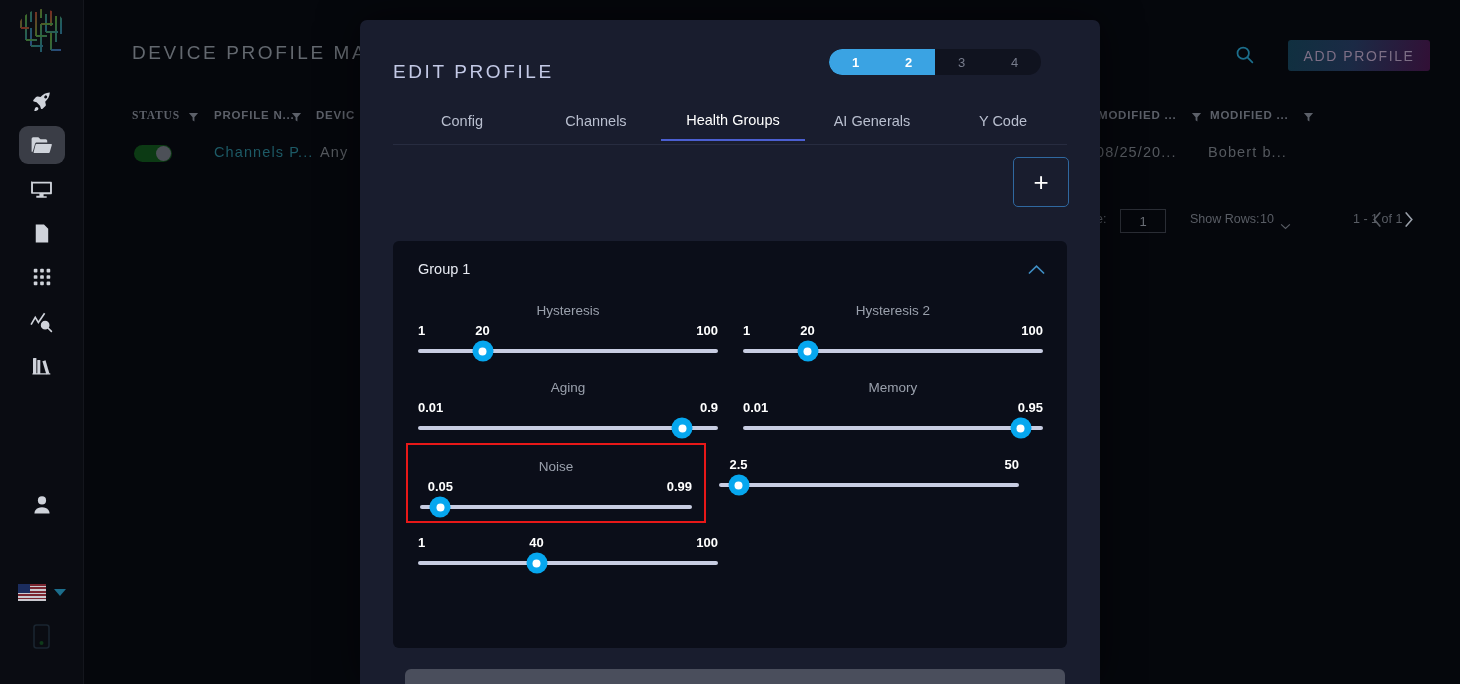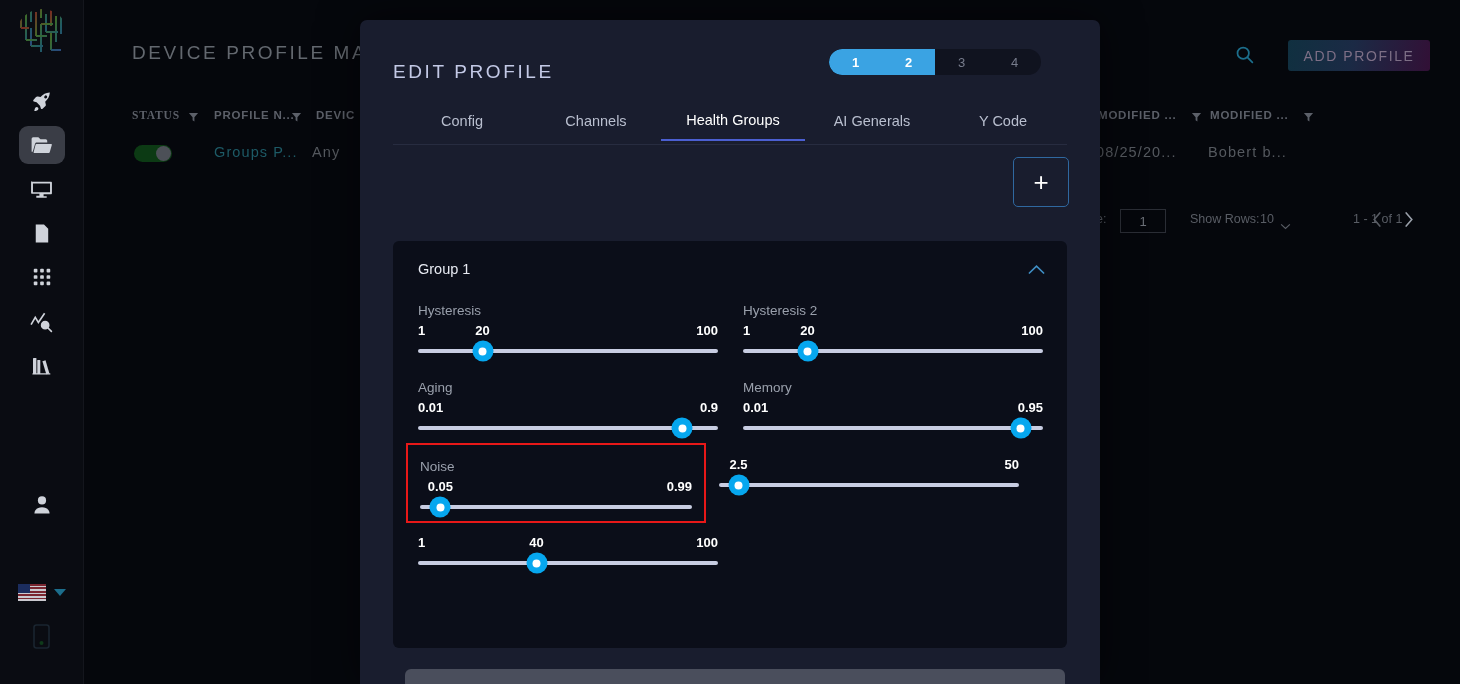--- a/index.html
+++ b/index.html
@@ -121,21 +121,21 @@
   #group-header {
     position:absolute; left:0; top:0; width:674px; height:56px;
     display:flex; align-items:center; cursor:pointer;
   }
   #group-title { margin-left:25px; font-size:14.5px; color:#e7eaf2; }
   #group-chevron { position:absolute; right:22px; top:20px; }
 
   .sliders { position:absolute; left:25px; top:62px; width:630px; }
   .srow { display:flex; gap:25px; margin-bottom:27px; }
   .sfield { width:300px; position:relative; }
-  .slabel { font-size:13.5px; color:#9aa0ac; margin-bottom:5px; }
+  .slabel { font-size:13.5px; color:#9aa0ac; margin-bottom:5px;text-align:center; }
   .svals { position:relative; height:17px; margin-bottom:9px; }
   .sv {
     position:absolute; font-size:13px; font-weight:bold; color:#ffffff; white-space:nowrap;
   }
   .sv.min { left:0; }
   .sv.max { right:0; }
   .sv.cur { transform: translateX(-50%); }
   .strack {
     position:relative; height:4px; background:#c8cde2; border-radius:2px;
   }
@@ -315,22 +315,22 @@
     <div class="bg-col-head" style="left:1126px;">MODIFIED ...</div>
     <div class="bg-filter-ic" style="left:1219px;">
       <svg width="11" height="12" viewBox="0 0 12 12">
           <path d="M1 1.5h10L7 6.2V11L5 9.6V6.2z" fill="#5c6069"></path>
         </svg>
     </div>
 
     <div id="bg-toggle">
         <span class="knob"></span>
       </div>
-    <div class="bg-cell" style="left:130px; color:#1d5a66;">Groups P...</div>
-    <div class="bg-cell" style="left:228px;">Any</div>
+    <div class="bg-cell" style="left:130px; color:#1d5a66;">Channels P...</div>
+    <div class="bg-cell" style="left:236px;">Any</div>
     <div class="bg-cell" style="left:1012px;">08/25/20...</div>
     <div class="bg-cell" style="left:1124px;">Bobert b...</div>
 
     <div id="bg-pager" style="left:1005px;">ge:</div>
     <div style="position:absolute;left:1036px;top:209px;width:46px;height:24px;border:1px solid #2a2d35;display:flex;align-items:center;justify-content:center;font-size:13px;color:#6b6f77;">1</div>
     <div id="bg-pager" style="left:1106px;">Show Rows:</div>
     <div id="bg-pager" style="left:1176px;">10</div>
     <div style="position:absolute;left:1196px;top:216px;">
       <svg width="11" height="7" viewBox="0 0 12 8">
           <path d="M1 1.5L6 6.3l5-4.8" fill="none" stroke="#595d65" stroke-width="1.3"></path>

